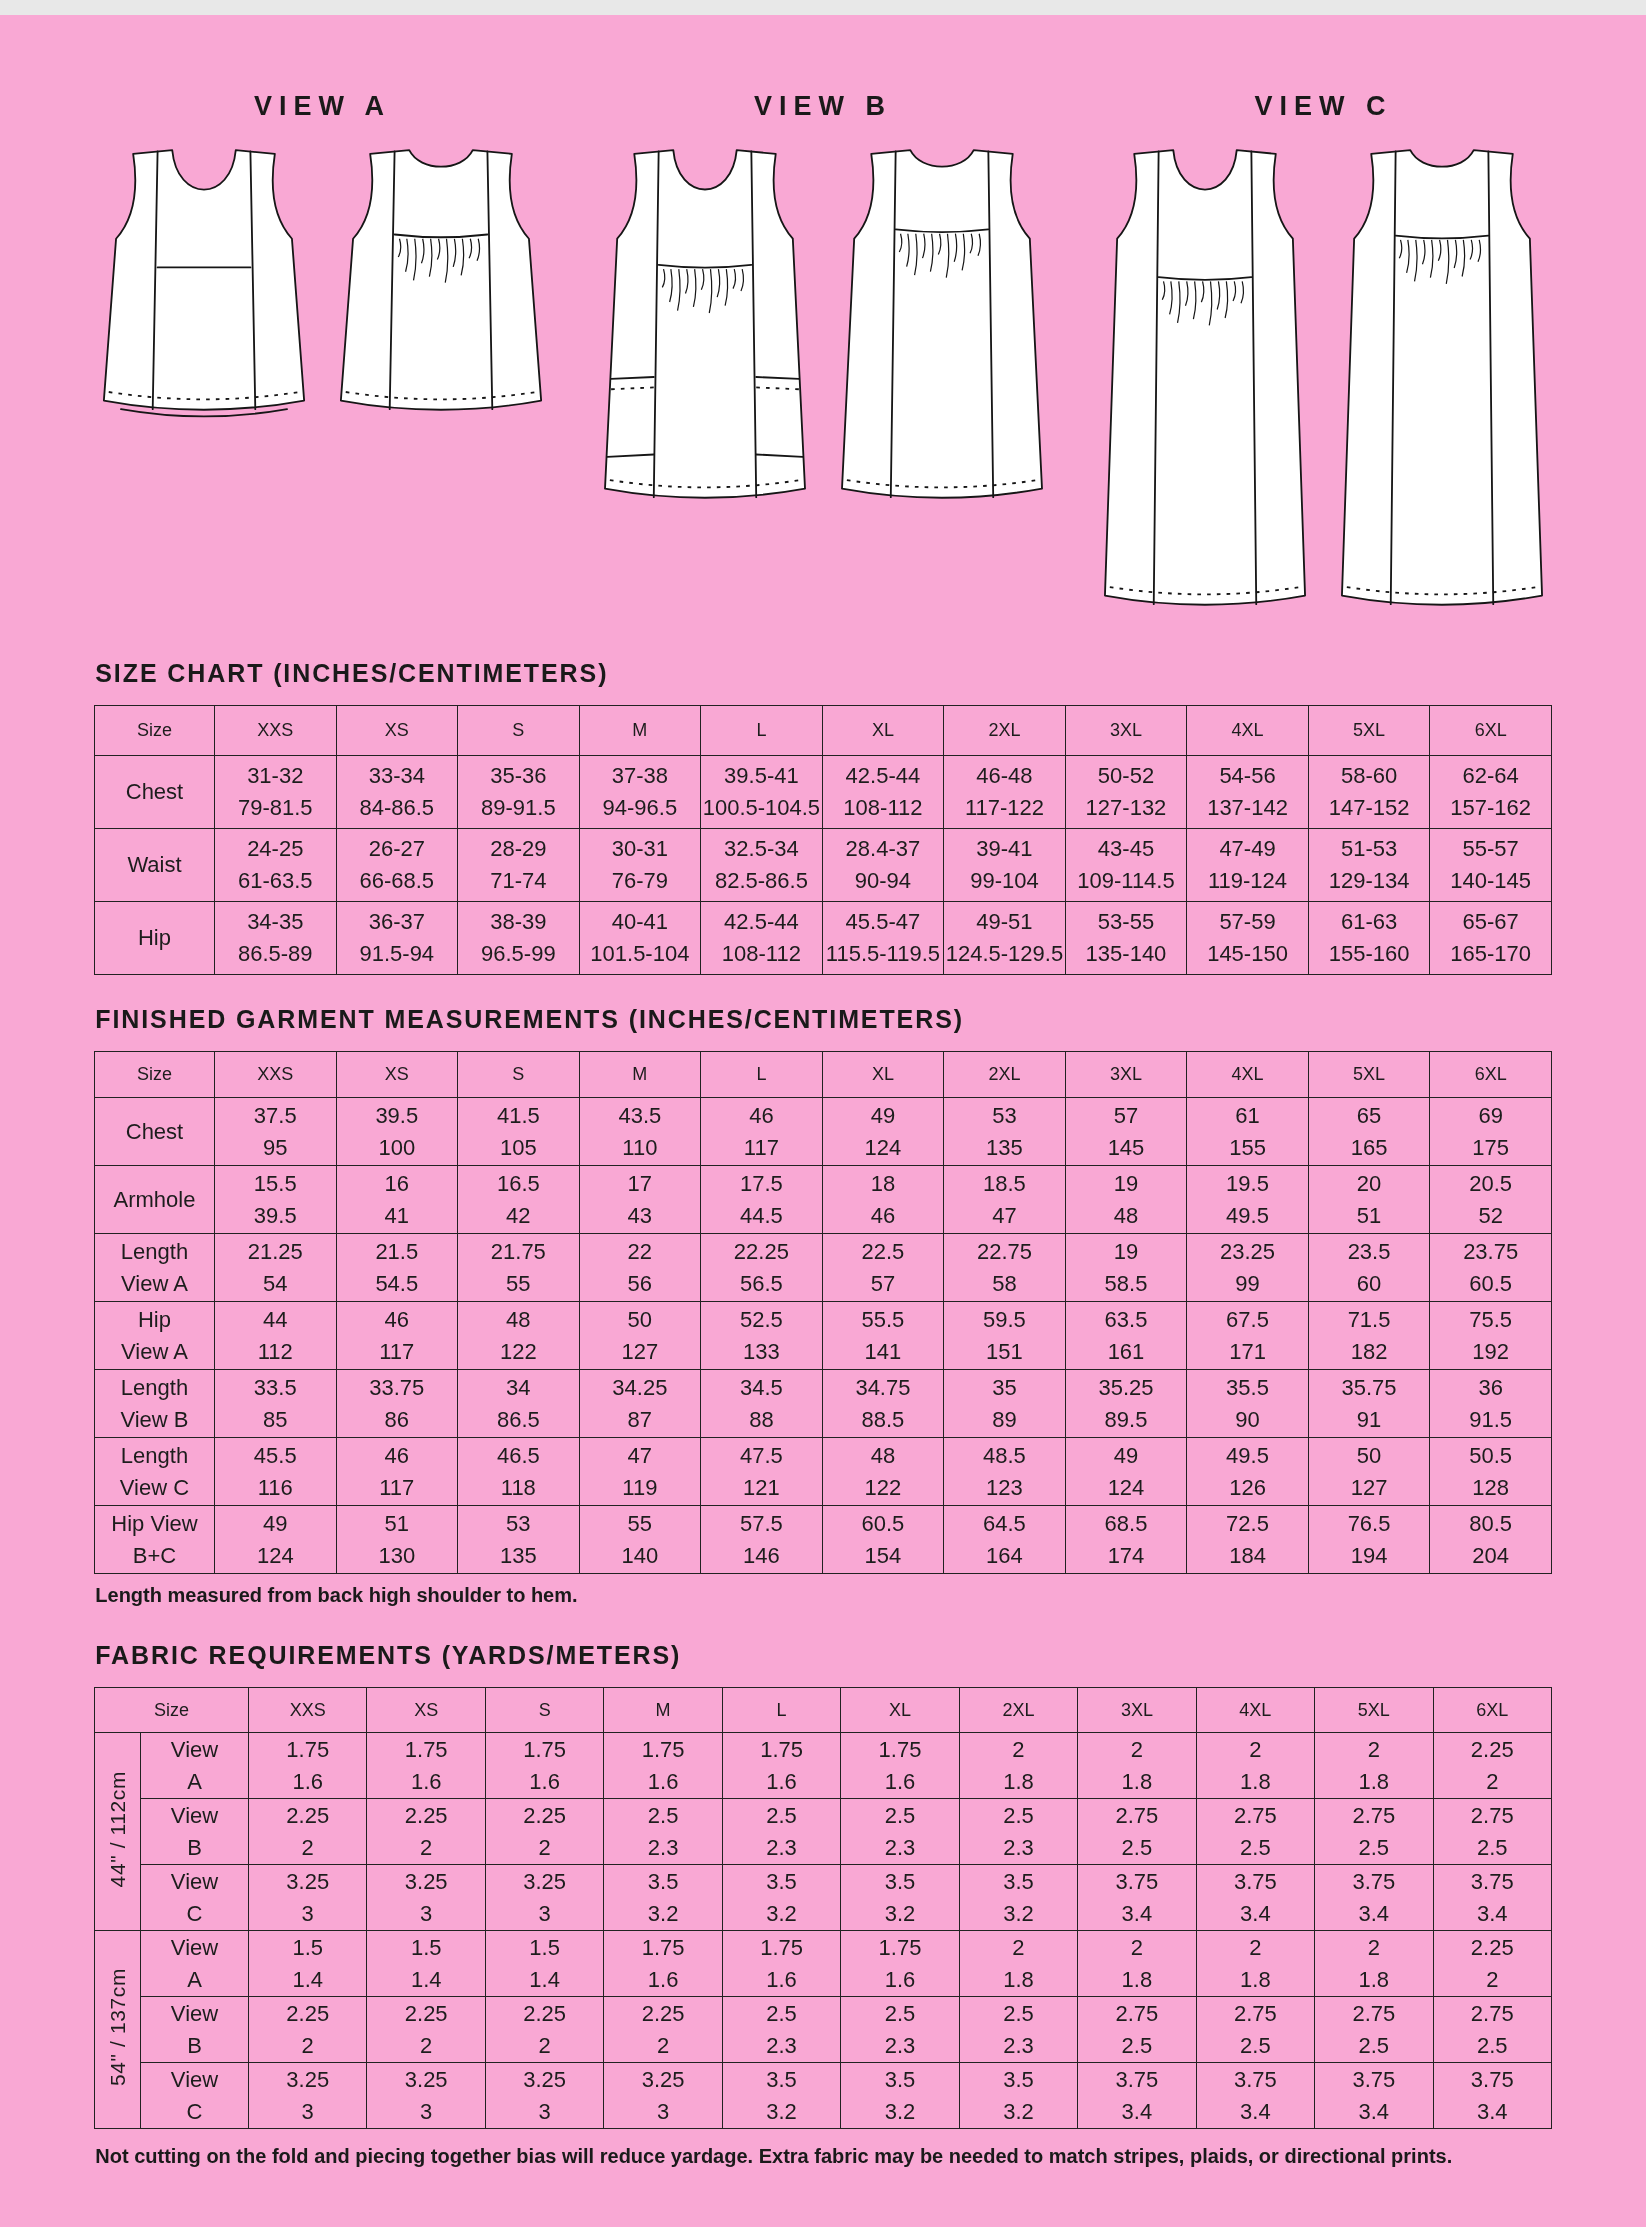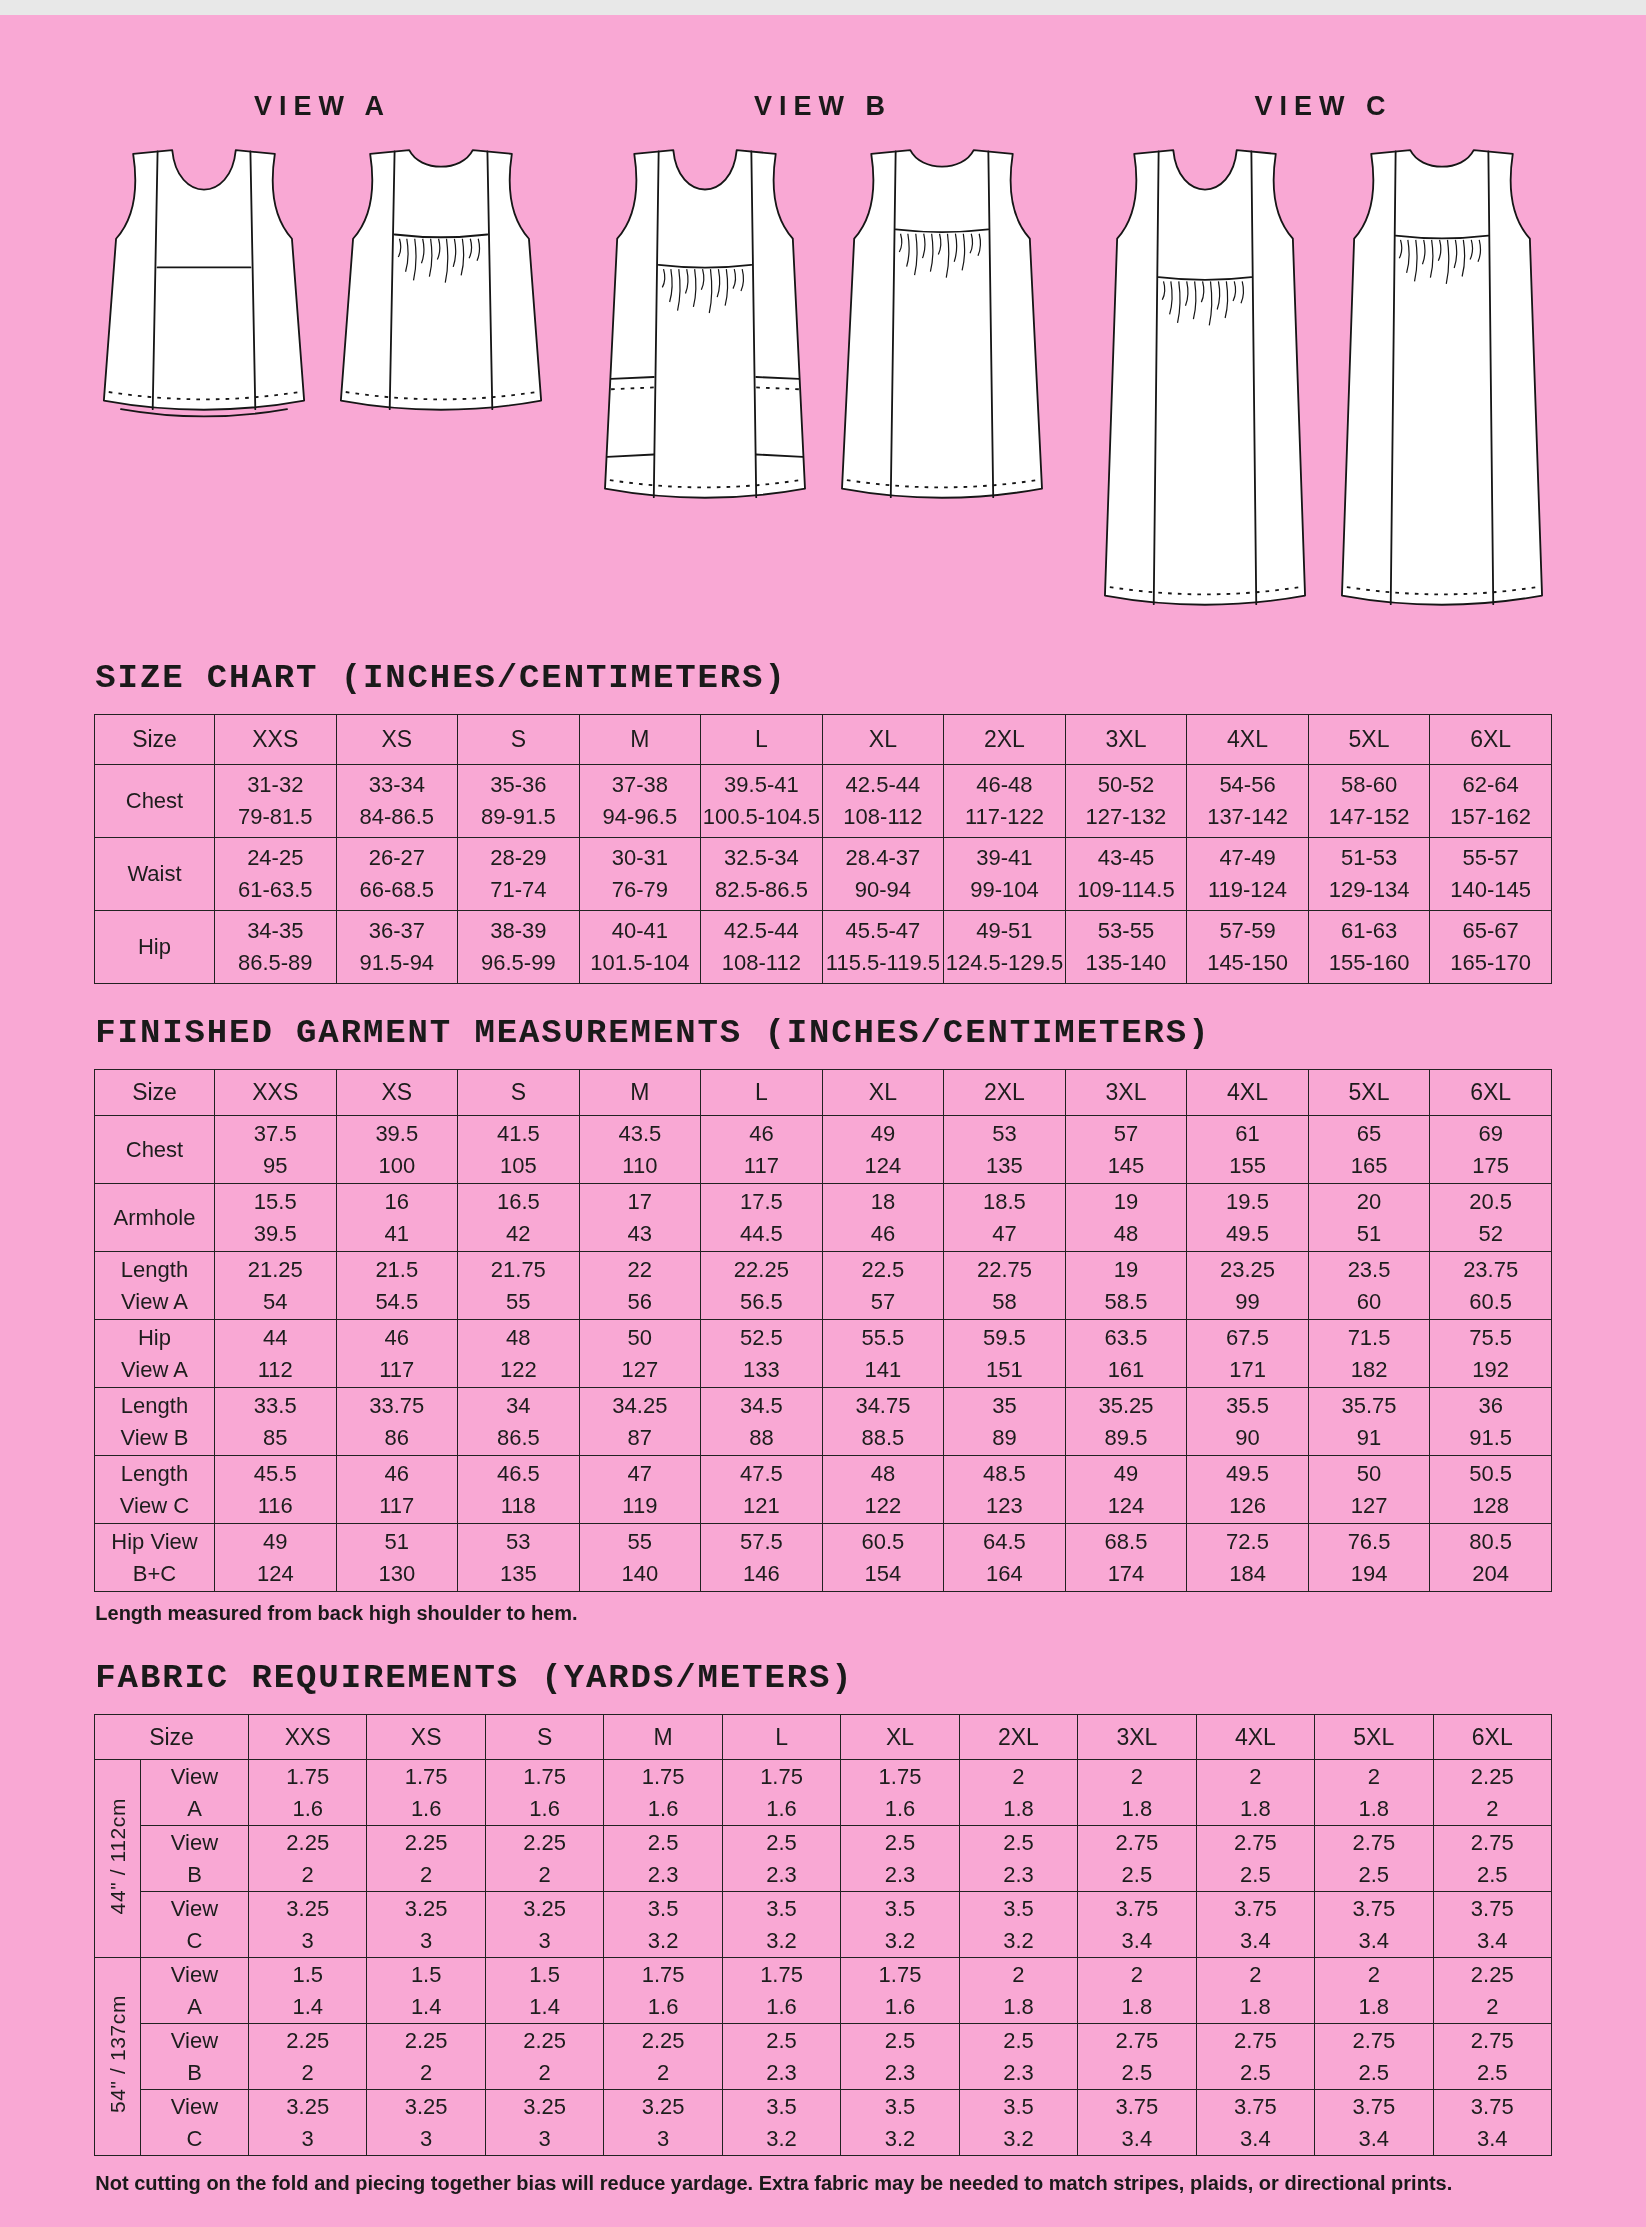--- a/index.html
+++ b/index.html
@@ -12,31 +12,31 @@
   
   .views-row{display:flex;justify-content:space-between;align-items:flex-start;height:546px;}
   .view-group{display:flex;flex-direction:column;align-items:center;}
   .view-title{font-size:27px;font-weight:800;letter-spacing:7px;margin-bottom:15.5px;white-space:nowrap;}
   .garments{display:flex;gap:17px;align-items:flex-start;}
   .g-line{fill:none;stroke:#161616;stroke-width:3;stroke-linecap:round;stroke-linejoin:round;}
   .g-fill{fill:#ffffff;}
   .g-dash{fill:none;stroke:#161616;stroke-width:3;stroke-dasharray:6 10;}
   .g-thin{fill:none;stroke:#161616;stroke-width:2;}
   
-  .section-title{font-size:34px;font-weight:800;letter-spacing:1.9px;margin:0 0 17px 1.3px;white-space:nowrap;font-family:Liberation Mono, monospace;}
+  .section-title{font-size:25px;font-weight:800;letter-spacing:1.9px;margin:0 0 17px 1.3px;white-space:nowrap;}
   .sec-size{margin-top:22px;}
   .sec-finished{margin-top:30px;}
   .sec-fabric{margin-top:34px;}
   
   table.data-table{border-collapse:collapse;width:100%;table-layout:fixed;border:1.9px solid #222222;}
   .data-table th,.data-table td{
     border:1.3px solid #222222;text-align:center;vertical-align:middle;
     font-weight:300;white-space:nowrap;padding:0;color:#1d1d1d;
   }
-  .data-table th{font-size:23px;}
+  .data-table th{font-size:18px;}
   .data-table td{font-size:22px;}
   .data-table td div{line-height:1.45;}
   .row-label{font-size:24.5px;}
   .row-label div{line-height:1.25;}
   .t1 th{height:49px;} .t1 td{height:72px;}
   .t2 th{height:45px;} .t2 td{height:67px;}
   .t3 th{height:44px;} .t3 td{height:65px;}
   .group-label span{
     display:inline-block;writing-mode:vertical-rl;transform:rotate(180deg);
     font-size:21px;font-weight:300;letter-spacing:0.6px;

